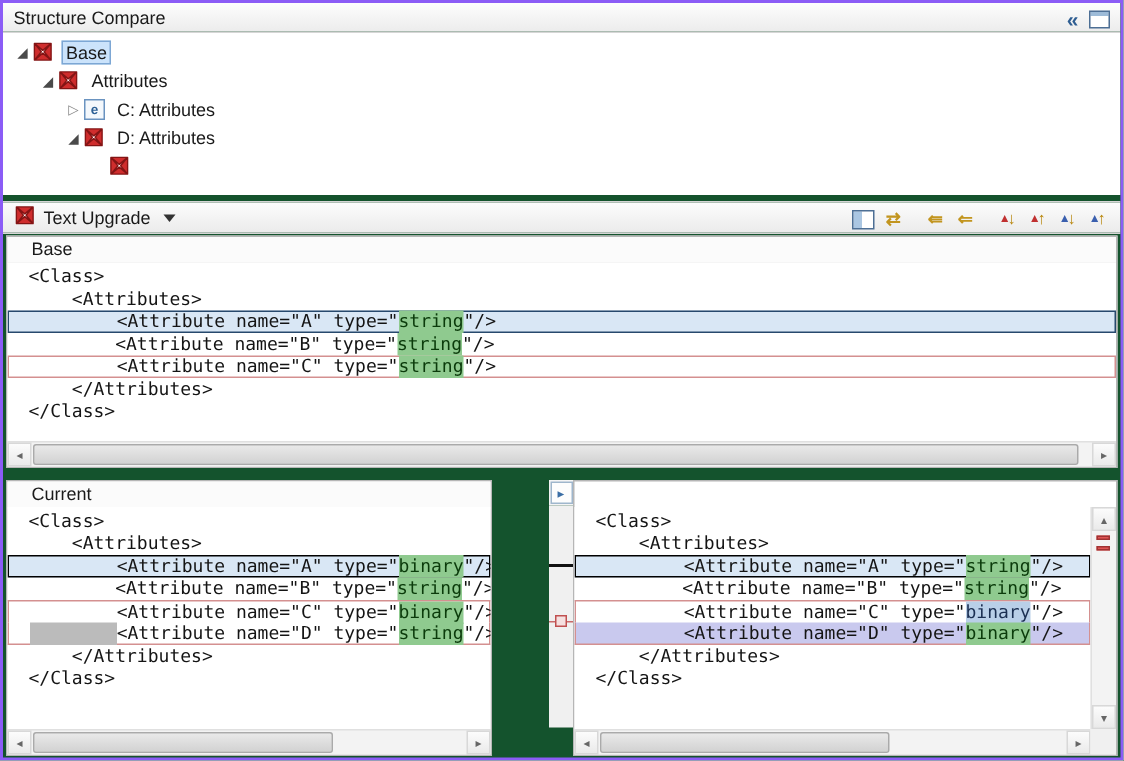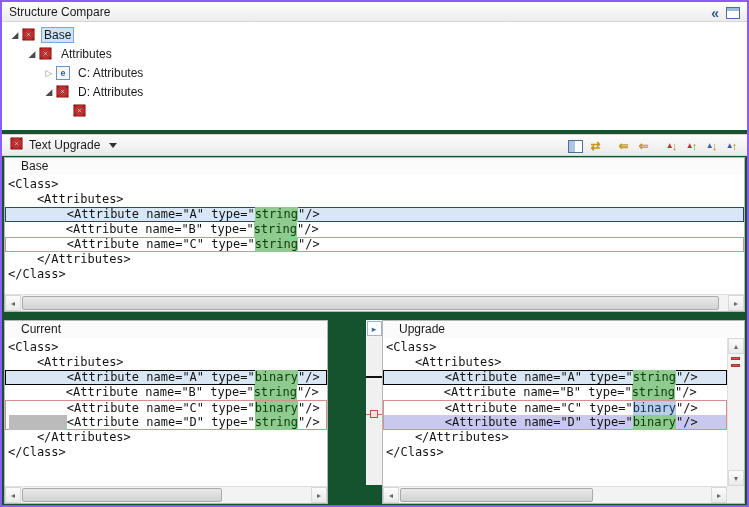--- a/index.html
+++ b/index.html
@@ -45,21 +45,21 @@
 
   
   .box{position:absolute;background:#fff;border:1px solid #b6b6b6;box-sizing:border-box;}
   .base-box{left:2px;top:155px;width:741px;height:155px;}
   .cur-box{left:2px;top:318px;width:324px;height:184px;}
   .upg-box{left:380px;top:318px;width:363px;height:184px;}
   .pane-label{height:17px;line-height:16px;padding-left:16px;background:#fbfbfb;border-bottom:1px solid #d9d9d9;}
   .box .code{position:absolute;left:0;right:0;top:17px;bottom:17px;background:#fff;overflow:hidden;padding-top:2px;}
   .upg-box .code{right:17px;}
 
-  .cline{display:flex;align-items:center;height:15px;box-sizing:border-box;padding-left:3px;
+  .cline{display:flex;align-items:center;height:15px;box-sizing:border-box;padding-left:14px;
          font:12px/15px "DejaVu Sans Mono","Liberation Mono",monospace;color:#141414;}
   .cline span{white-space:pre;}
   .sel-base{background:#d9e7f5;border:1px solid #27496d;}
   .sel{background:#d9e7f5;border:1px solid #000;}
   .pink{border:1px solid #d49090;}
   .pink-top{border:1px solid #d49090;border-bottom:none;}
   .pink-bottom{border:1px solid #d49090;border-top:none;}
   .lav{background:#c9c9ee;}
   .tk-val{background:#8fca8f;color:#0b3b0b;}
   .tk-valblue{background:#b9cfe8;color:#1b2f52;}
@@ -274,21 +274,20 @@
   <div class="gutter-hdr">
     <span class="copy-btn"></span>
   </div>
   <div class="gutter">
     <div class="gline-black"></div>
     <div class="gline-red"></div>
     <div class="ghandle"></div>
   </div>
 
   <div class="box upg-box">
-    <div class="pane-label">Upgrade</div>
     <div class="code">
         <div class="cline">
           <span>&lt;Class&gt;</span>
         </div>
         <div class="cline">
           <span>    &lt;Attributes&gt;</span>
         </div>
         <div class="cline sel">
           <span>        &lt;Attribute name="A" type="</span>
           <span class="tk-val">string</span>

